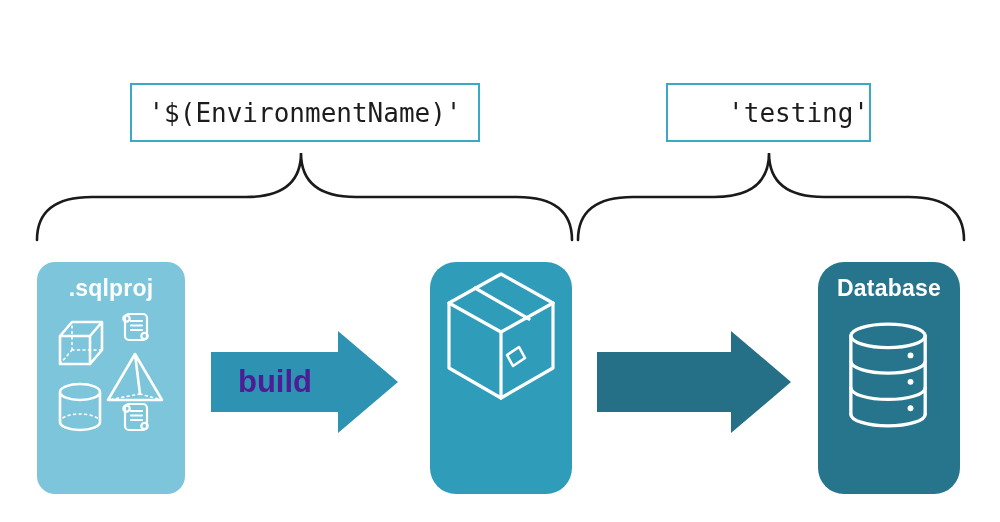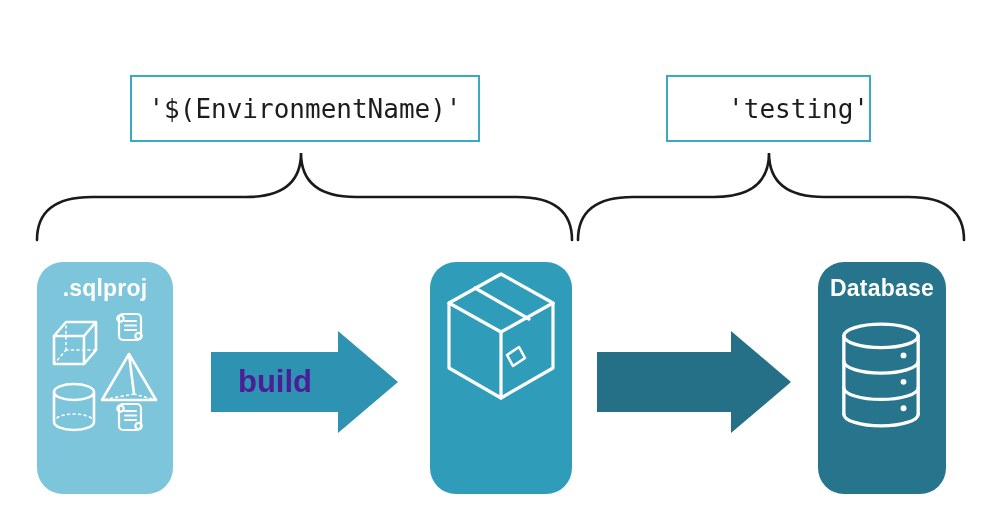--- a/index.html
+++ b/index.html
@@ -7,40 +7,40 @@
     position:relative;width:1000px;height:522px;background:var(--background,#fff);
     font-family:"Liberation Sans",sans-serif;overflow:hidden;
   }
   .heading{
     position:absolute;top:26px;font-size:24px;font-weight:700;color:#0d0d0d;
     text-align:center;letter-spacing:-0.2px;
   }
   .heading.left{left:105px;width:400px;}
   .heading.right{left:608px;width:320px;}
   .codebox{
-    position:absolute;top:75px;height:67px;background:#fff;
+    position:absolute;top:83px;height:59px;background:#fff;
     border:2.5px solid var(--box-border,#3aa9c6);box-sizing:border-box;
     display:flex;align-items:center;justify-content:center;
   }
   .codebox.left{left:130px;width:350px;}
   .codebox.right{left:666px;width:205px;justify-content:flex-end;}
   .codebox span{
     font-family:"DejaVu Sans Mono",monospace;font-size:26px;color:#1c1c1c;white-space:pre;
   }
   .lines-layer{position:absolute;left:0;top:0;}
   .arrow-label{
     position:absolute;top:357px;height:50px;line-height:50px;text-align:center;
     color:#4c1d95;font-size:31px;font-weight:700;
   }
   .arrow-label.build{left:211px;width:128px;}
   .arrow-label.deploy{left:597px;width:135px;}
   .card{position:absolute;top:262px;height:232px;border-radius:26px;}
-  .card.sqlproj{left:37px;width:136px;background:var(--light-card,#7dc5da);}
+  .card.sqlproj{left:37px;width:148px;background:var(--light-card,#7dc5da);border-radius:18px;}
   .card.dacpac{left:430px;width:142px;background:var(--mid-card,#2f9cba);}
-  .card.database{left:818px;width:128px;background:var(--dark-card,#26758d);}
+  .card.database{left:818px;width:142px;background:var(--dark-card,#26758d);}
   .card-label{
     margin-top:13px;text-align:center;color:#fff;font-weight:700;font-size:23px;
     letter-spacing:0.2px;
   }
   .card-icon{display:flex;justify-content:center;}
   .card-icon.m8{margin-top:6px;}
   .card-icon.m6{margin-top:8px;}
   .card-icon.m16{margin-top:18px;}
   svg{display:block;}
 </style>

